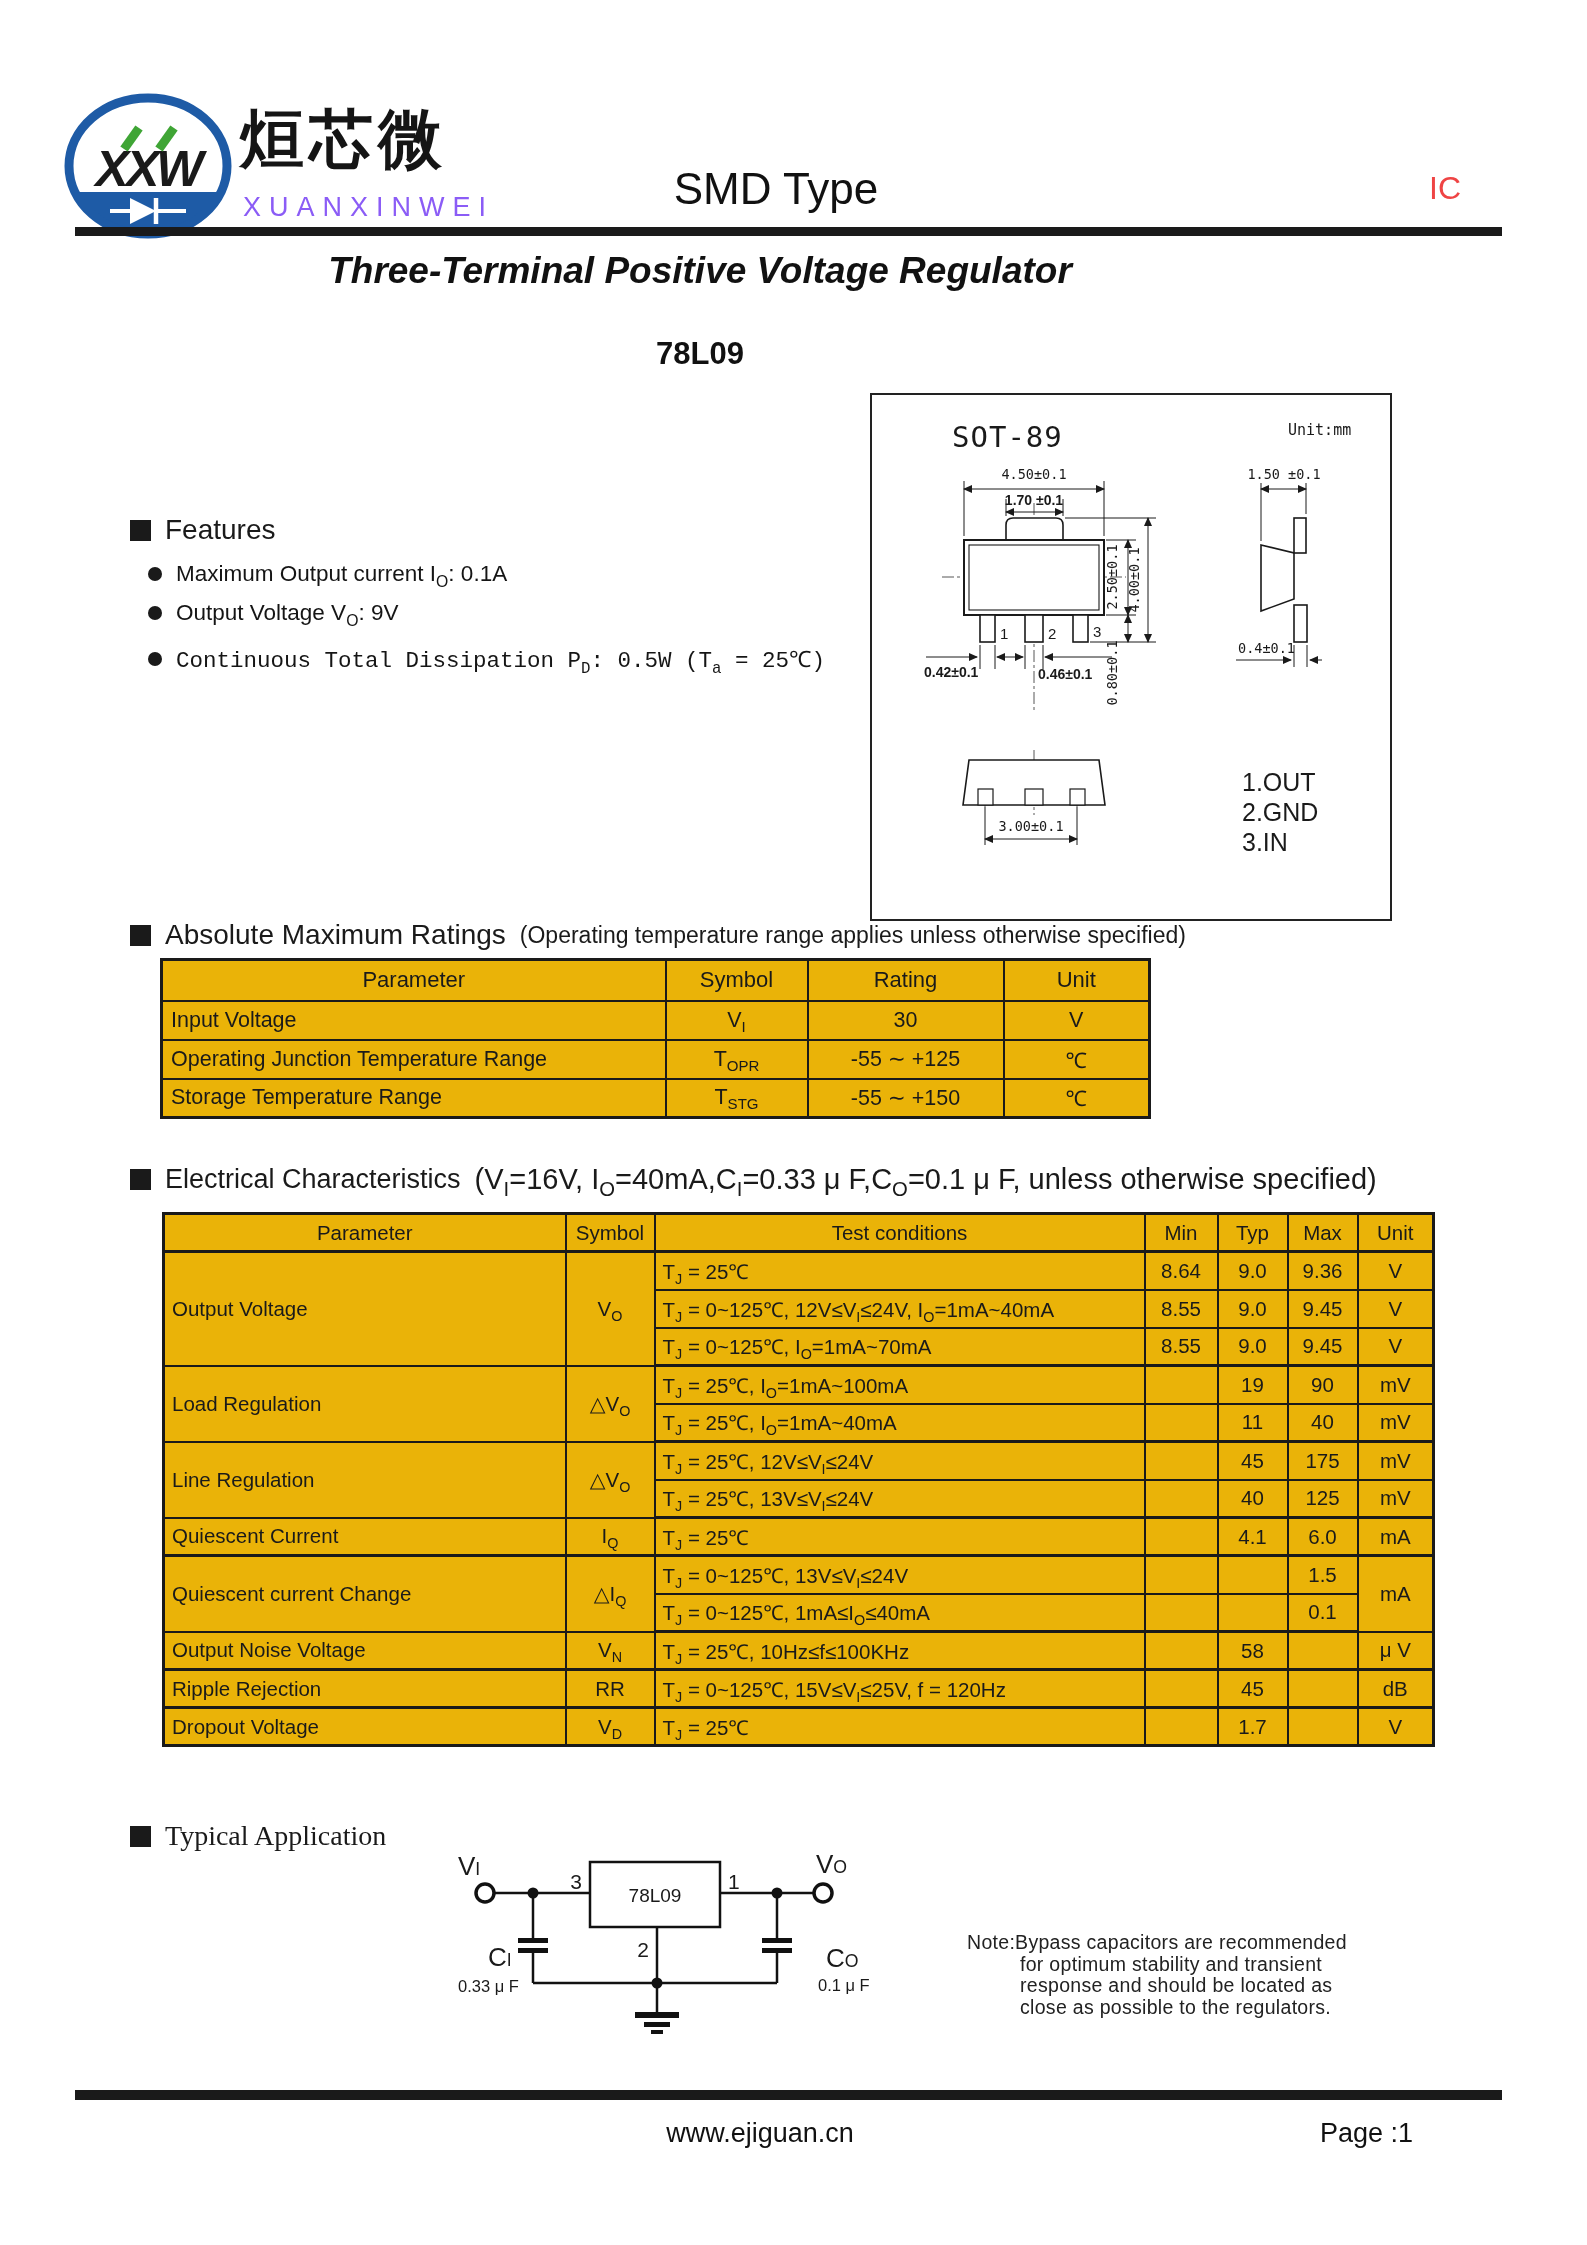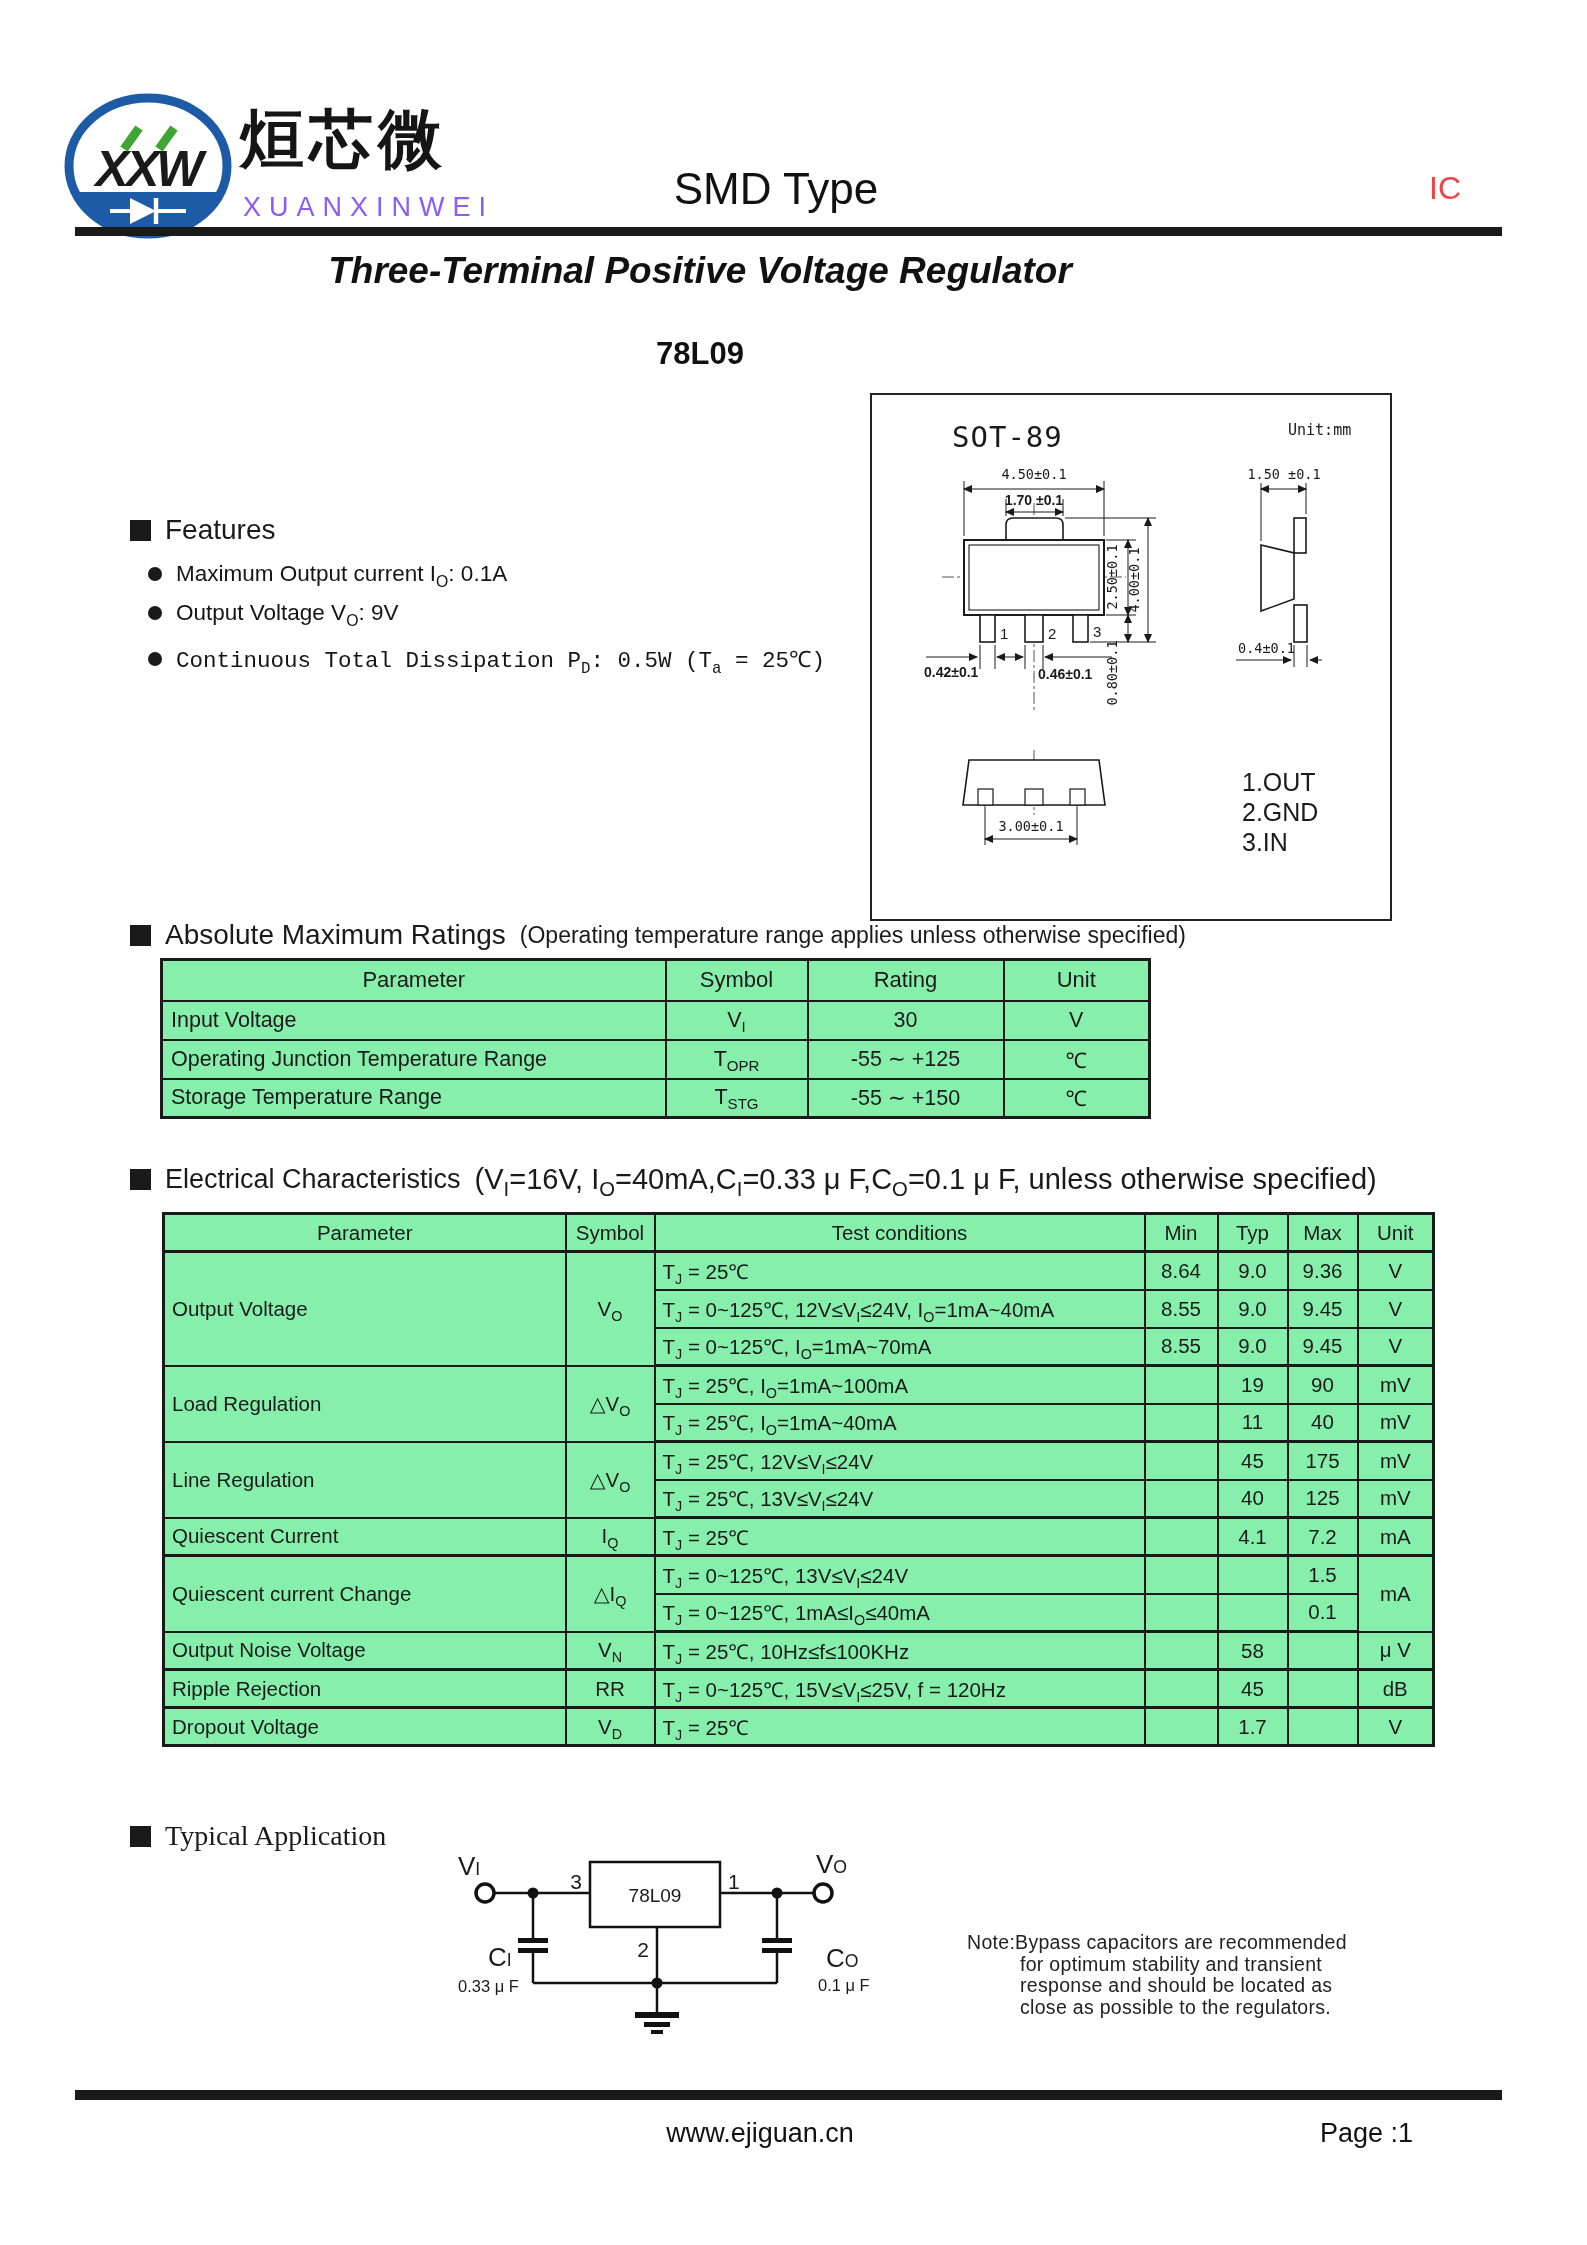--- a/index.html
+++ b/index.html
@@ -18,21 +18,21 @@
   .part{font-size:31px;font-weight:700;text-align:center;color:#111;}
   
   .sec{display:flex;align-items:center;gap:14px;}
   .sq{width:21px;height:21px;background:#1a1a1a;flex:0 0 auto;}
   .sec .t{font-size:28px;color:#1a1a1a;}
   .sec .n{font-size:23px;color:#1a1a1a;}
   
   .feat{display:flex;align-items:center;gap:14px;font-size:22.5px;color:#151515;}
   .dot{width:14px;height:14px;border-radius:50%;background:#1a1a1a;flex:0 0 auto;}
   
-  table{border-collapse:collapse;table-layout:fixed;background:#86efac;}
+  table{border-collapse:collapse;table-layout:fixed;background:#eab308;}
   td,th{border:2px solid #1a1a1a;font-weight:400;overflow:hidden;}
   .amr td,.amr th{font-size:21.5px;text-align:center;vertical-align:middle;}
   .amr th{font-size:22px;}
   .amr{border:3px solid #1a1a1a;}
   .amr .pl{text-align:left;padding-left:8px;}
   .ect{border:3px solid #1a1a1a;}
   .ect td,.ect th{font-size:20.5px;text-align:center;vertical-align:middle;}
   .ect .pl{text-align:left;padding-left:7px;}
   .ect .cond{text-align:left;padding-left:7px;}
   .ect tr.g>td{border-bottom:3px solid #1a1a1a;}
@@ -318,21 +318,21 @@
         <td>40</td>
         <td>125</td>
         <td>mV</td>
       </tr>
       <tr class="g" style="height:38px;">
         <td class="pl">Quiescent Current</td>
         <td>I<sub>Q</sub></td>
         <td class="cond">T<sub>J</sub> = 25℃</td>
         <td></td>
         <td>4.1</td>
-        <td>7.2</td>
+        <td>6.0</td>
         <td>mA</td>
       </tr>
       <tr style="height:38px;">
         <td class="pl" rowspan="2">Quiescent current Change</td>
         <td rowspan="2">△I<sub>Q</sub></td>
         <td class="cond">T<sub>J</sub> = 0~125℃, 13V≤V<sub>I</sub>≤24V</td>
         <td></td>
         <td></td>
         <td>1.5</td>
         <td rowspan="2">mA</td>

